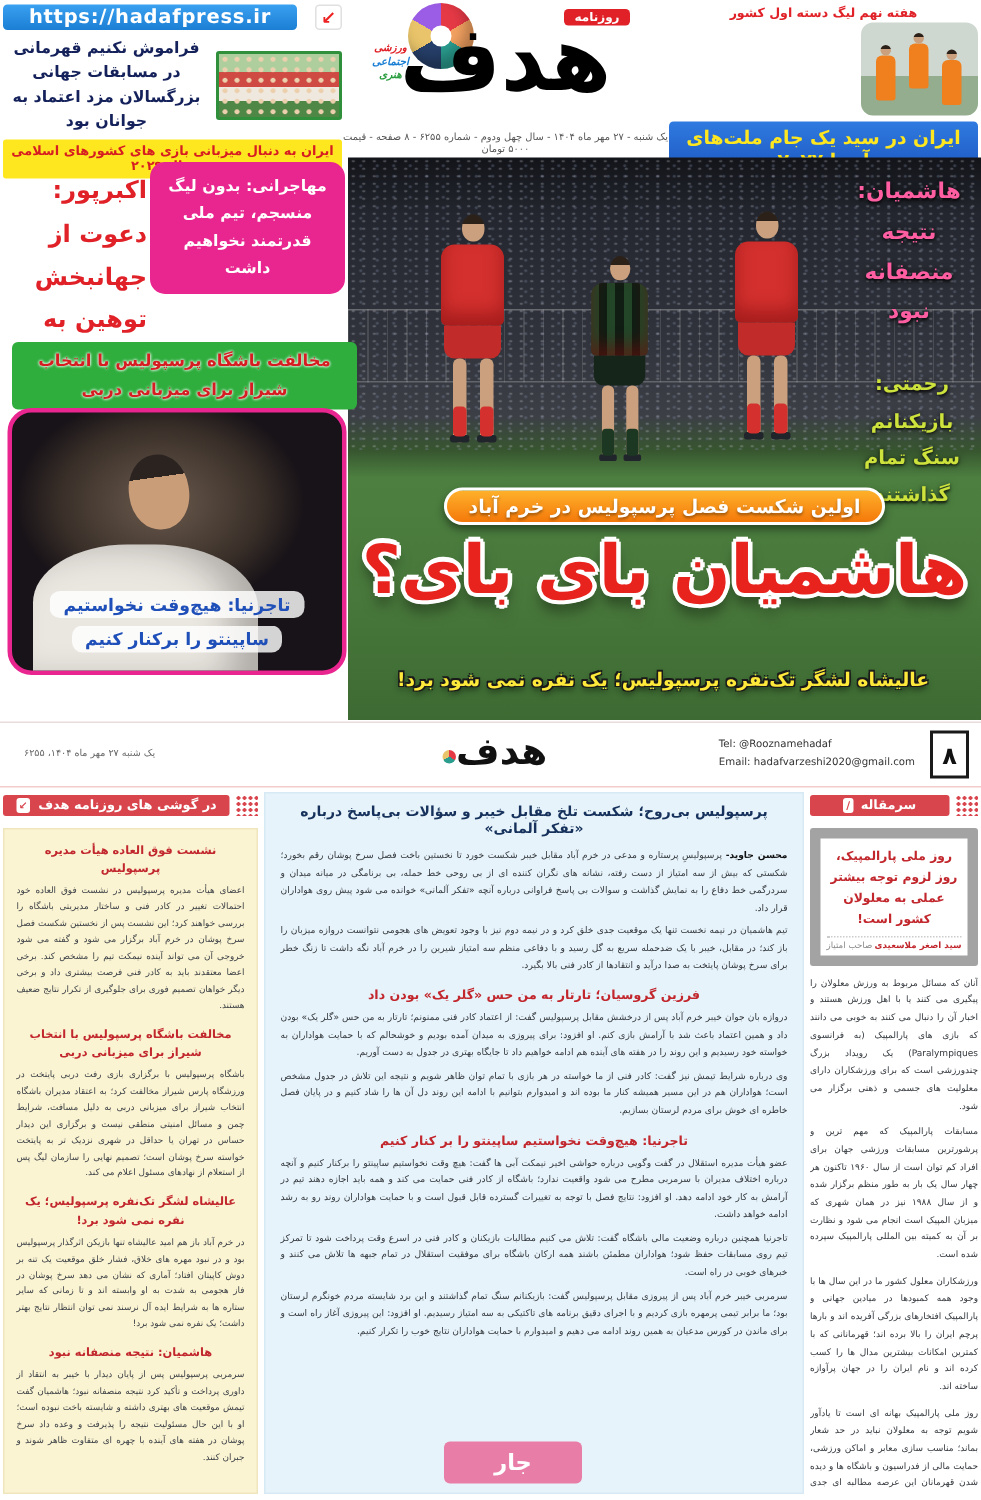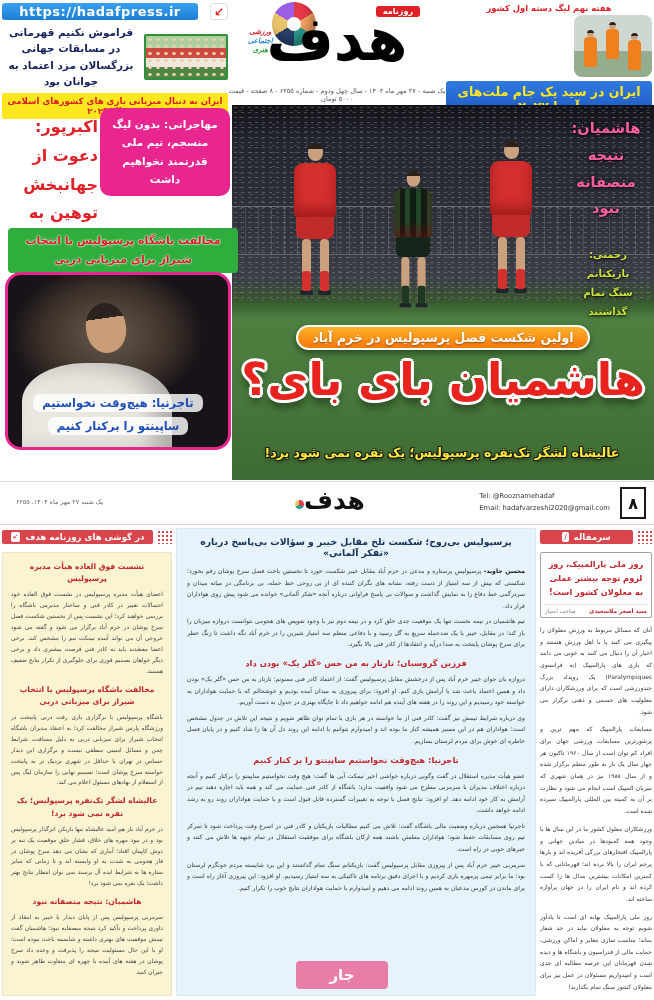--- a/index.html
+++ b/index.html
@@ -74,21 +74,21 @@
   .p-leg::after{content:"";position:absolute;bottom:4px;left:0;right:0;height:20px;background:#d3302e;border-radius:3px;}
   .p-leg::before{content:"";position:absolute;bottom:0;left:-2px;width:13px;height:5px;background:#20242b;border-radius:2px;}
   .player.green .p-torso{background:repeating-linear-gradient(90deg,#234528 0 6px,#101d13 6px 12px);}
   .player.green .p-shorts{background:#15251a;}
   .player.green .p-leg::after{background:#1c3823;}
 
   .ov-pink{position:absolute;top:10px;left:330px;width:88px;text-align:center;color:#ff5fa2;
            font-weight:bold;font-size:14.5px;line-height:1.85;
            text-shadow:0 1px 2px rgba(0,0,0,.8),0 0 6px rgba(0,0,0,.5);}
   .ov-green{position:absolute;top:140px;left:334px;width:84px;text-align:center;color:#cde23c;
-           font-weight:bold;font-size:10px;line-height:1.9;
+           font-weight:bold;font-size:13px;line-height:1.9;
            text-shadow:0 1px 2px rgba(0,0,0,.85),0 0 5px rgba(0,0,0,.5);}
   .banner{position:absolute;top:220px;left:64px;width:294px;text-align:center;
           background:linear-gradient(180deg,#ffb12b,#f4790a);border:2px solid #fff;border-radius:18px;
           color:#fff;font-weight:bold;font-size:12.5px;padding:3px 10px;
           box-shadow:0 3px 6px rgba(0,0,0,.45);text-shadow:0 1px 2px rgba(0,0,0,.4);}
   .big-headline{position:absolute;top:248px;left:2px;width:418px;text-align:center;color:#e8221c;
           font-size:45px;font-weight:900;letter-spacing:-1px;
           text-shadow:-2px -2px 0 #fff,2px -2px 0 #fff,-2px 2px 0 #fff,2px 2px 0 #fff,
                       0 -3px 0 #fff,0 3px 0 #fff,-3px 0 0 #fff,3px 0 0 #fff,0 7px 9px rgba(0,0,0,.5);}
   .subline{position:absolute;top:340px;left:10px;width:400px;text-align:center;color:#ffe93b;
@@ -144,21 +144,21 @@
   .brief-text{color:#3a3f45;font-size:5.9px;line-height:1.85;text-align:justify;margin:0;}
 
   .col-center{position:absolute;top:528px;left:176px;width:360px;height:468px;background:#e7f3fa;
               border:1px solid #d6e9f4;padding:7px 10px;overflow:hidden;}
   .center-title{color:#16325c;font-weight:bold;font-size:9.3px;text-align:center;margin:0 0 7px;}
   .center-text{color:#33383d;font-size:6.1px;line-height:1.9;text-align:justify;margin:0 0 4px;}
   .center-text b{color:#111;}
   .center-sub{color:#c1272d;font-weight:bold;font-size:8.4px;text-align:center;margin:8px 0 5px;}
 
   .col-right{position:absolute;top:552px;left:540px;width:112px;height:444px;overflow:hidden;}
-  .ed-titlebox{border:1px solid #a3a3a3;border-radius:2px;padding:5px 4px 3px;}
+  .ed-titlebox{border:7px solid #a3a3a3;border-radius:2px;padding:5px 4px 3px;}
   .ed-title{color:#c1272d;font-weight:bold;font-size:8.2px;text-align:center;line-height:1.7;margin:0;}
   .ed-byline{display:flex;justify-content:space-between;border-top:1px dotted #ccc;margin-top:4px;
              padding-top:3px;font-size:5.8px;}
   .ed-author{color:#c1272d;font-weight:bold;} .ed-role{color:#888;}
   .ed-text{color:#33383d;font-size:6px;line-height:1.95;text-align:justify;margin:6px 0 0;}
 
   .watermark{position:absolute;top:961px;left:296px;width:92px;height:28px;border-radius:4px;
              background:rgba(233,30,99,.55);color:#fff;font-weight:bold;font-size:15px;
              display:flex;align-items:center;justify-content:center;letter-spacing:4px;}
 </style>

